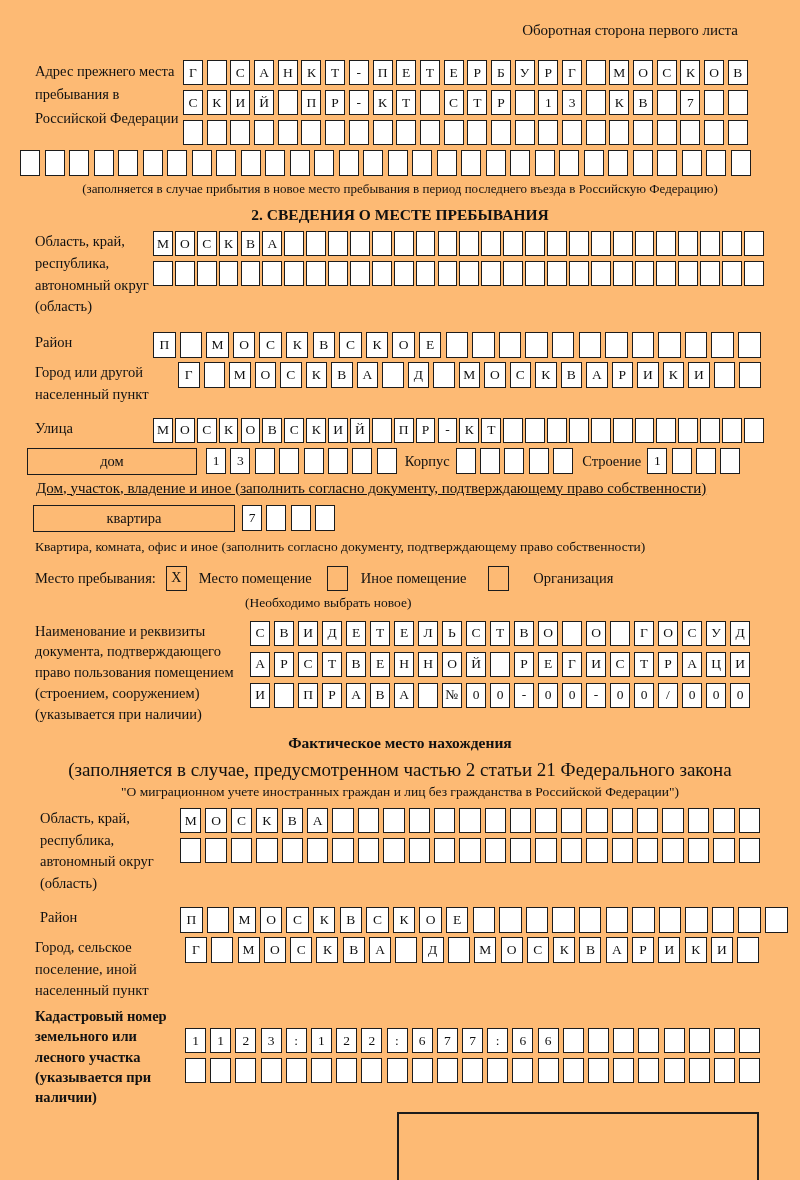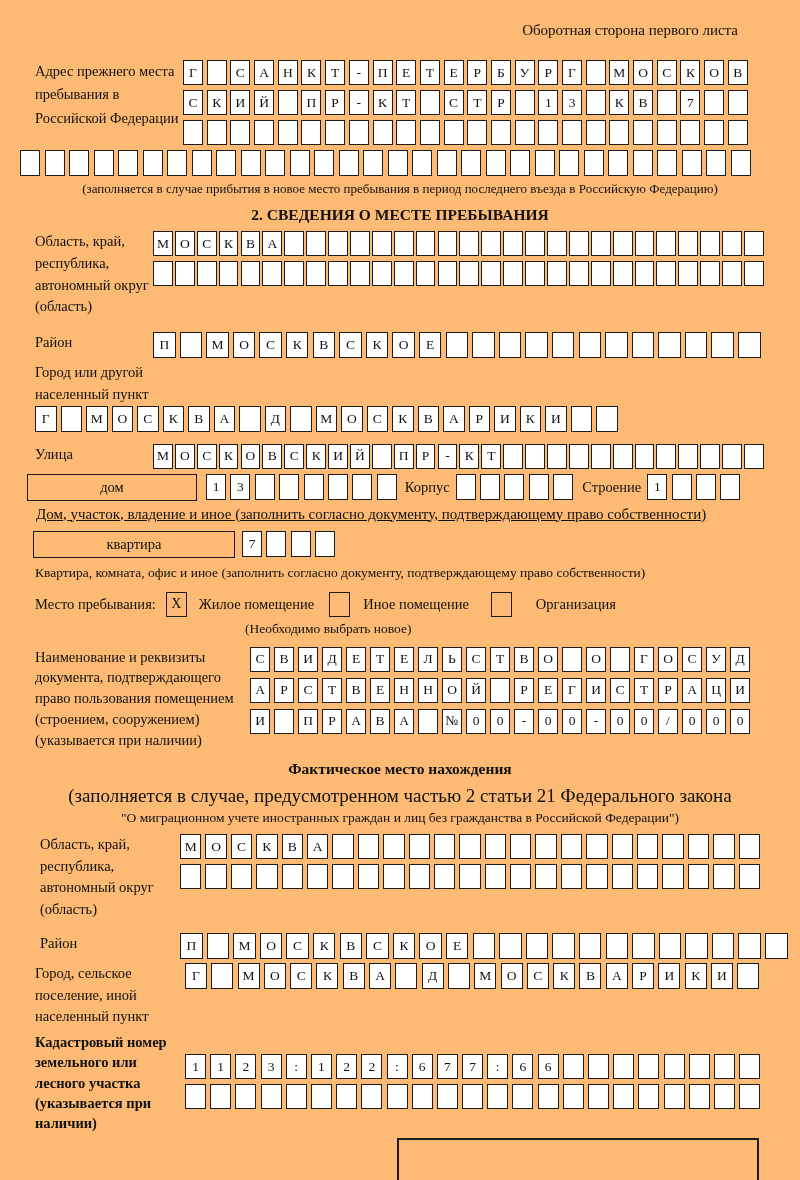--- a/index.html
+++ b/index.html
@@ -258,21 +258,21 @@
         <span class="bx"></span>
         <span class="bx"></span>
         <span class="bx"></span>
         <span class="bx"></span>
         <span class="bx"></span>
         <span class="bx"></span>
         <span class="bx"></span>
       </div>
   </div>
 
-  <div class="frow" style="margin:4px 0 12px 35px;flex-direction:column;">
+  <div class="frow" style="margin:4px 0 12px 35px;">
     <div class="flabel" style="width:143px;">Город или другой населенный пункт</div>
     <div class="boxrow r-city">
         <span class="bx">Г</span>
         <span class="bx"></span>
         <span class="bx">М</span>
         <span class="bx">О</span>
         <span class="bx">С</span>
         <span class="bx">К</span>
         <span class="bx">В</span>
         <span class="bx">А</span>
@@ -365,21 +365,21 @@
         <span class="bx"></span>
         <span class="bx"></span>
         <span class="bx"></span>
       </div>
   </div>
   <div class="note" style="margin:7px 0 0 35px; font-size:13.5px;">Квартира, комната, офис и иное (заполнить согласно документу, подтверждающему право собственности)</div>
 
   <div class="frow" style="margin:10px 0 0 35px; align-items:center;">
     <div class="inline-lbl">Место пребывания:</div>
     <div class="chk" style="margin-left:10px;">X</div>
-    <div class="inline-lbl" style="margin-left:12px;">Жилое помещение</div>
+    <div class="inline-lbl" style="margin-left:12px;">Место помещение</div>
     <div class="chk" style="margin-left:15px;"></div>
     <div class="inline-lbl" style="margin-left:13px;">Иное помещение</div>
     <div class="chk" style="margin-left:22px;"></div>
     <div class="inline-lbl" style="margin-left:24px;">Организация</div>
   </div>
   <div class="note" style="margin:3px 0 0 245px; font-size:13.5px;">(Необходимо выбрать новое)</div>
 
   <div class="frow" style="margin:10px 0 0 35px;">
     <div class="flabel" style="width:207px; line-height:1.44; margin-right:8px;">Наименование и реквизиты документа, подтверждающего право пользования помещением (строением, сооружением) (указывается при наличии)</div>
     <div class="rowscol" style="gap:6px;">

